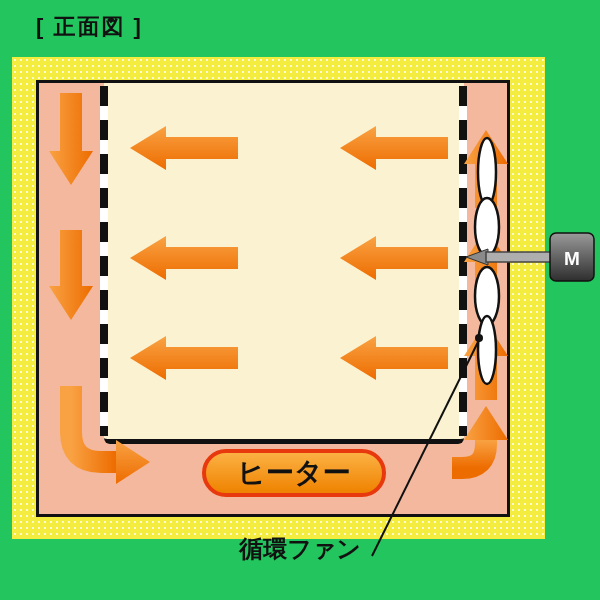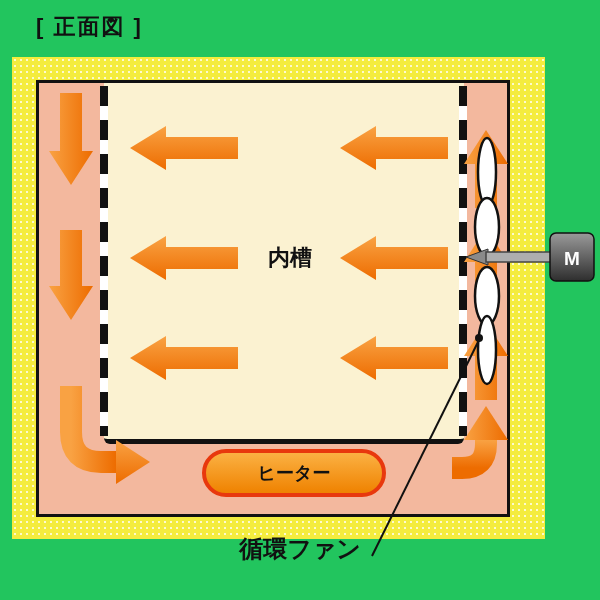--- a/index.html
+++ b/index.html
@@ -39,21 +39,21 @@
   #inner-label{
     left:240px;top:243px;width:100px;text-align:center;
     font-size:22px;font-weight:bold;
   }
   
   #heater{
     left:202px;top:449px;width:176px;height:40px;
     border:4px solid #e8380d;border-radius:26px;
     background:linear-gradient(180deg,#fbb143,#ef8200);
     display:flex;align-items:center;justify-content:center;
-    font-size:18px;font-weight:bold;
+    font-size:28px;font-weight:bold;
   }
   
   #fan-label{
     left:225px;top:533px;width:150px;text-align:center;
     font-size:24px;font-weight:bold;
   }
   #overlay{left:0;top:0;width:600px;height:600px;pointer-events:none;}
 </style>
 </head>
 <body>
@@ -111,21 +111,20 @@
 
     <polygon fill="#8a8a8a" stroke="#333" stroke-width="1" points="466,257 488,249 488,265"></polygon>
     <rect x="486" y="252" width="68" height="10" fill="#aeaeae" stroke="#444" stroke-width="1.5"></rect>
     <rect x="550" y="233" width="44" height="48" rx="6" fill="url(#gm)" stroke="#111" stroke-width="1.5"></rect>
     <text x="572" y="265" text-anchor="middle" font-size="19" font-weight="bold" fill="#fff">M</text>
 
     <line x1="372" y1="556" x2="479" y2="340" stroke="#111" stroke-width="2"></line>
     <circle cx="479" cy="338" r="4" fill="#111"></circle>
   </svg>
 
-  <div class="abs" id="inner-label">内槽</div>
 
   <div class="abs" id="heater">
     <span>ヒーター</span>
   </div>
 
   <div class="abs" id="fan-label">循環ファン</div>
 
 </div>
 
 </body></html>

